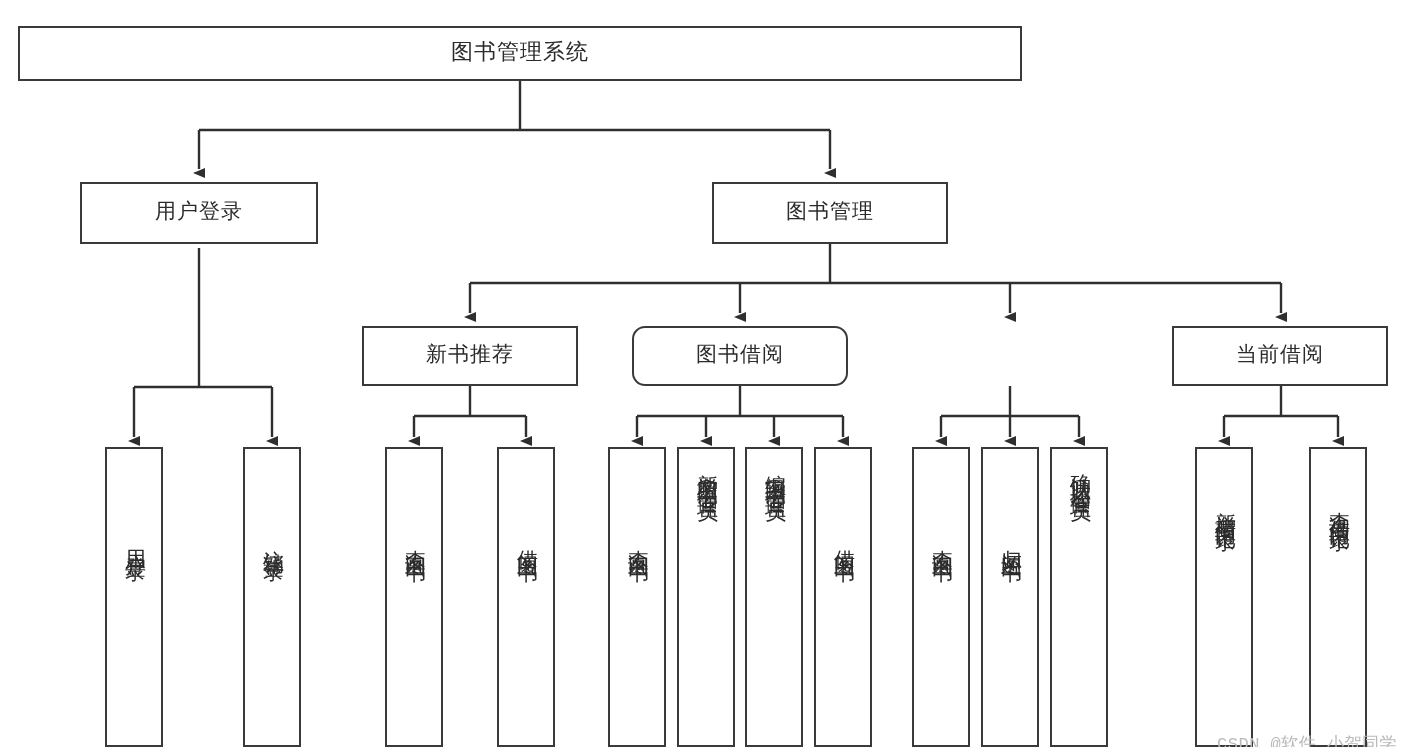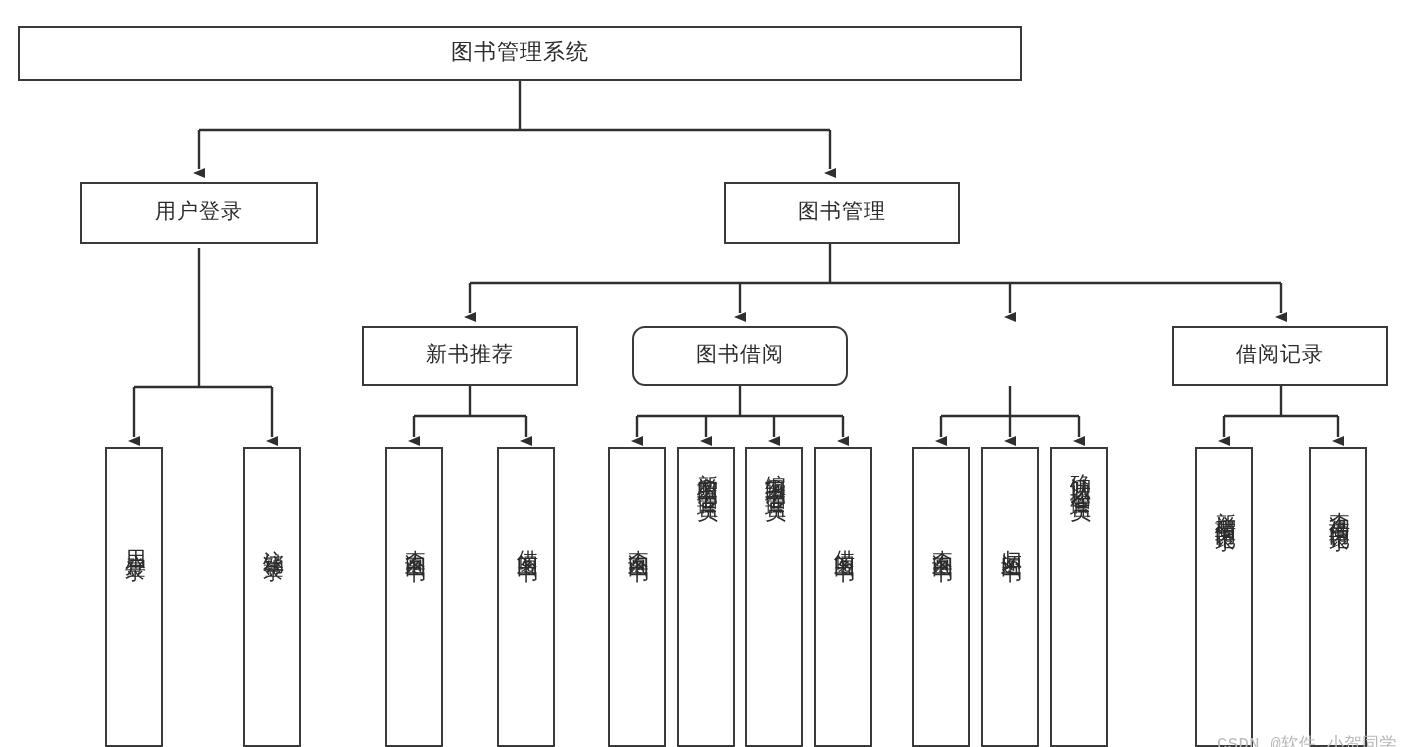--- a/index.html
+++ b/index.html
@@ -116,32 +116,32 @@
     </g>
   </svg>
 
   <div class="node h-node root" style="left:18px;top:14px;width:1004px;height:55px;">
     <span class="lbl">图书管理系统</span>
   </div>
 
   <div class="node h-node" style="left:80px;top:170px;width:238px;height:62px;">
     <span class="lbl">用户登录</span>
   </div>
-  <div class="node h-node" style="left:712px;top:170px;width:236px;height:62px;margin-left:12px;">
+  <div class="node h-node" style="left:712px;top:170px;width:236px;height:62px;">
     <span class="lbl">图书管理</span>
   </div>
 
   <div class="node h-node" style="left:362px;top:314px;width:216px;height:60px;">
     <span class="lbl">新书推荐</span>
   </div>
   <div class="node h-node" style="left:632px;top:314px;width:216px;height:60px;border-radius:13px;">
     <span class="lbl">图书借阅</span>
   </div>
   <div class="node h-node" style="left:1172px;top:314px;width:216px;height:60px;">
-    <span class="lbl">借阅记录</span>
+    <span class="lbl">当前借阅</span>
   </div>
 
   <div class="node v-node" style="left:105px;top:435px;width:58px;height:300px;padding-top:84px;">
     <span class="lbl">用户登录</span>
   </div>
   <div class="node v-node" style="left:243px;top:435px;width:58px;height:300px;padding-top:84px;">
     <span class="lbl">注销登录</span>
   </div>
 
   <div class="node v-node" style="left:385px;top:435px;width:58px;height:300px;padding-top:84px;">

